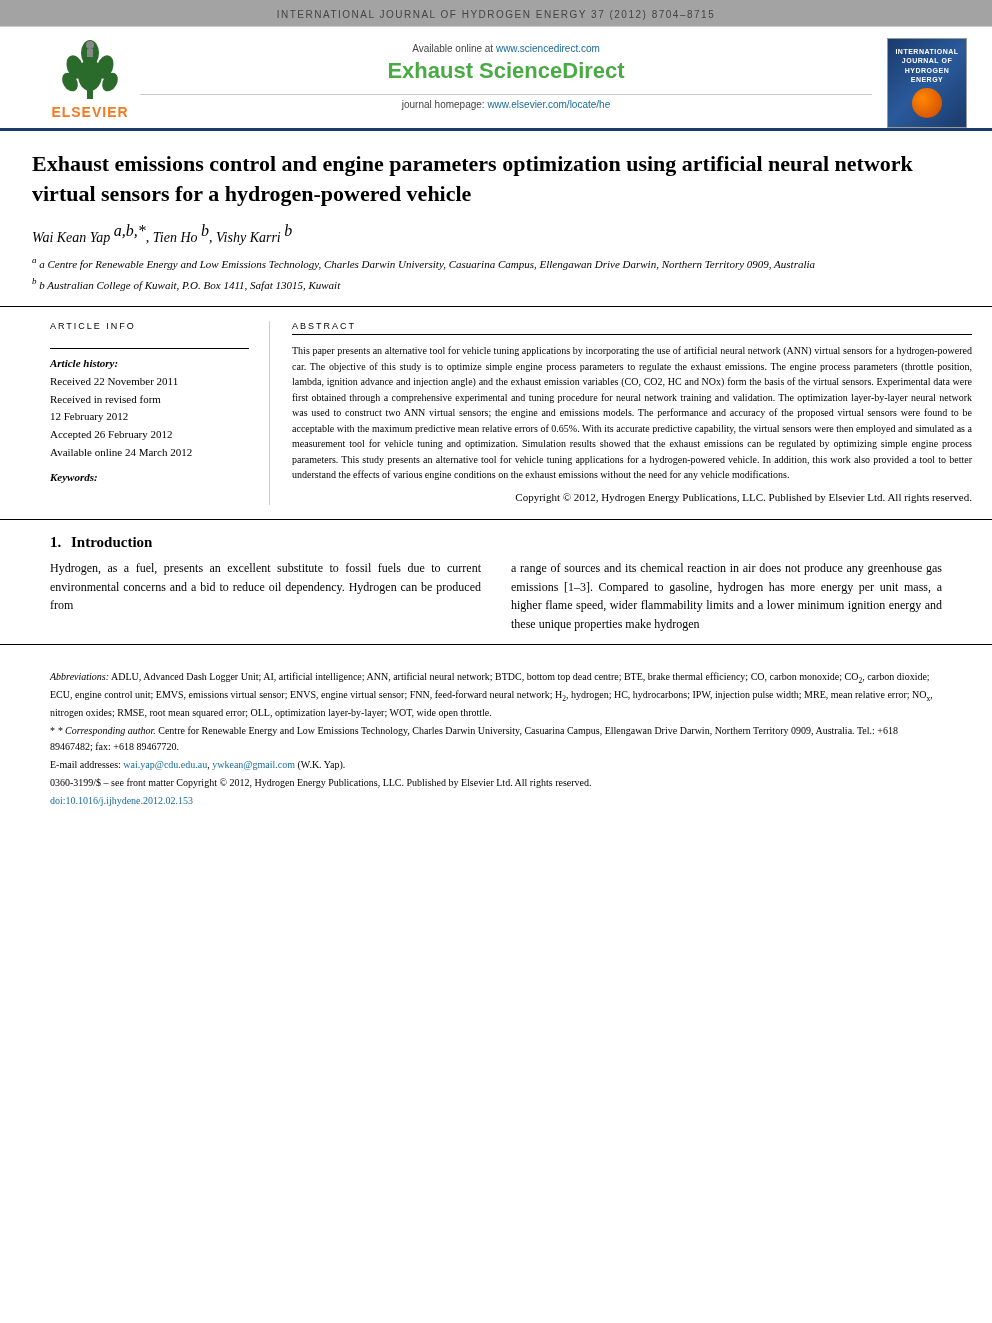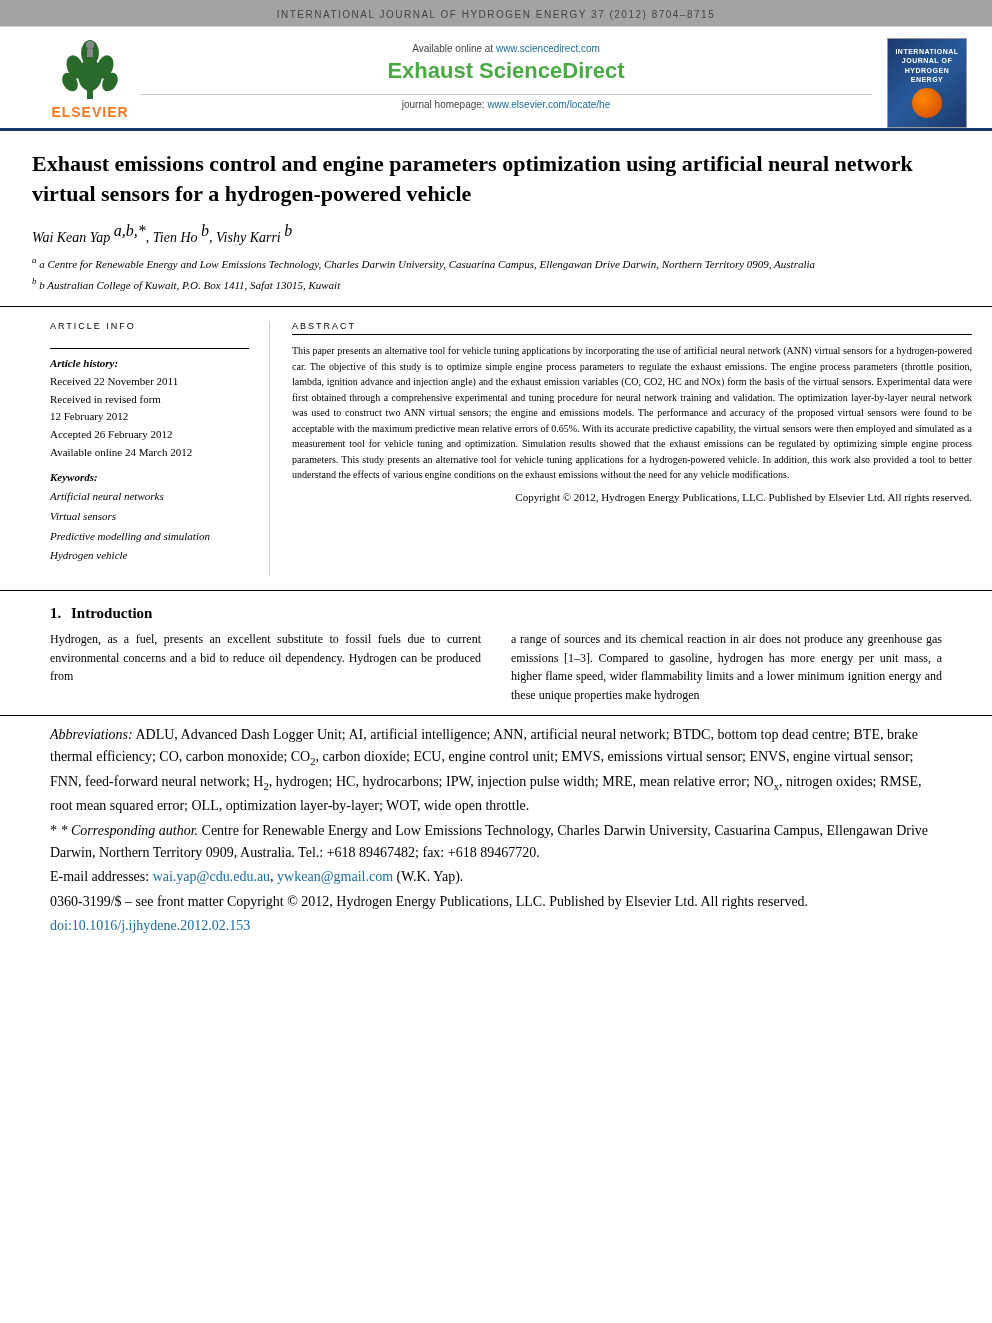--- a/index.html
+++ b/index.html
@@ -244,23 +244,23 @@
       font-size: 15px;
       font-weight: bold;
       margin-bottom: 8px;
     }
     .intro-heading span {
       margin-right: 6px;
     }
 
     
     .footnotes-section {
-      padding: 8px 50px 6px 50px;
+      padding: 24px 50px 6px 50px;
       border-top: 1px solid #000;
-      font-size: 14px;
+      font-size: 10px;
       line-height: 1.6;
       color: #000;
     }
     .footnotes-section a { color: #1a6a9a; text-decoration: none; }
     .footnote-line { margin-bottom: 2px; }
     sup { vertical-align: super; font-size: 0.75em; }
     sub { vertical-align: sub; font-size: 0.75em; }
   </style>
 </head>
 <body>
@@ -337,26 +337,20 @@
       <h4>Article history:</h4>
       <p>Received 22 November 2011</p>
       <p>Received in revised form</p>
       <p>12 February 2012</p>
       <p>Accepted 26 February 2012</p>
       <p>Available online 24 March 2012</p>
     </div>
 
     <div class="article-info-group">
       <h4>Keywords:</h4>
-      <ul class="keywords-list">
-        <li>Artificial neural networks</li>
-        <li>Virtual sensors</li>
-        <li>Predictive modelling and simulation</li>
-        <li>Hydrogen vehicle</li>
-      </ul>
     </div>
   </div>
 
   <div class="right-column">
     <div class="abstract-label">ABSTRACT</div>
     <div class="abstract-text">This paper presents an alternative tool for vehicle tuning applications by incorporating the use of artificial neural network (ANN) virtual sensors for a hydrogen-powered car. The objective of this study is to optimize simple engine process parameters to regulate the exhaust emissions. The engine process parameters (throttle position, lambda, ignition advance and injection angle) and the exhaust emission variables (CO, CO2, HC and NOx) form the basis of the virtual sensors. Experimental data were first obtained through a comprehensive experimental and tuning procedure for neural network training and validation. The optimization layer-by-layer neural network was used to construct two ANN virtual sensors; the engine and emissions models. The performance and accuracy of the proposed virtual sensors were found to be acceptable with the maximum predictive mean relative errors of 0.65%. With its accurate predictive capability, the virtual sensors were then employed and simulated as a measurement tool for vehicle tuning and optimization. Simulation results showed that the exhaust emissions can be regulated by optimizing simple engine process parameters. This study presents an alternative tool for vehicle tuning applications for a hydrogen-powered vehicle. In addition, this work also provided a tool to better understand the effects of various engine conditions on the exhaust emissions without the need for any vehicle modifications.</div>
     <div class="copyright-text">Copyright © 2012, Hydrogen Energy Publications, LLC. Published by Elsevier Ltd. All rights reserved.</div>
   </div>
 </div>
 

